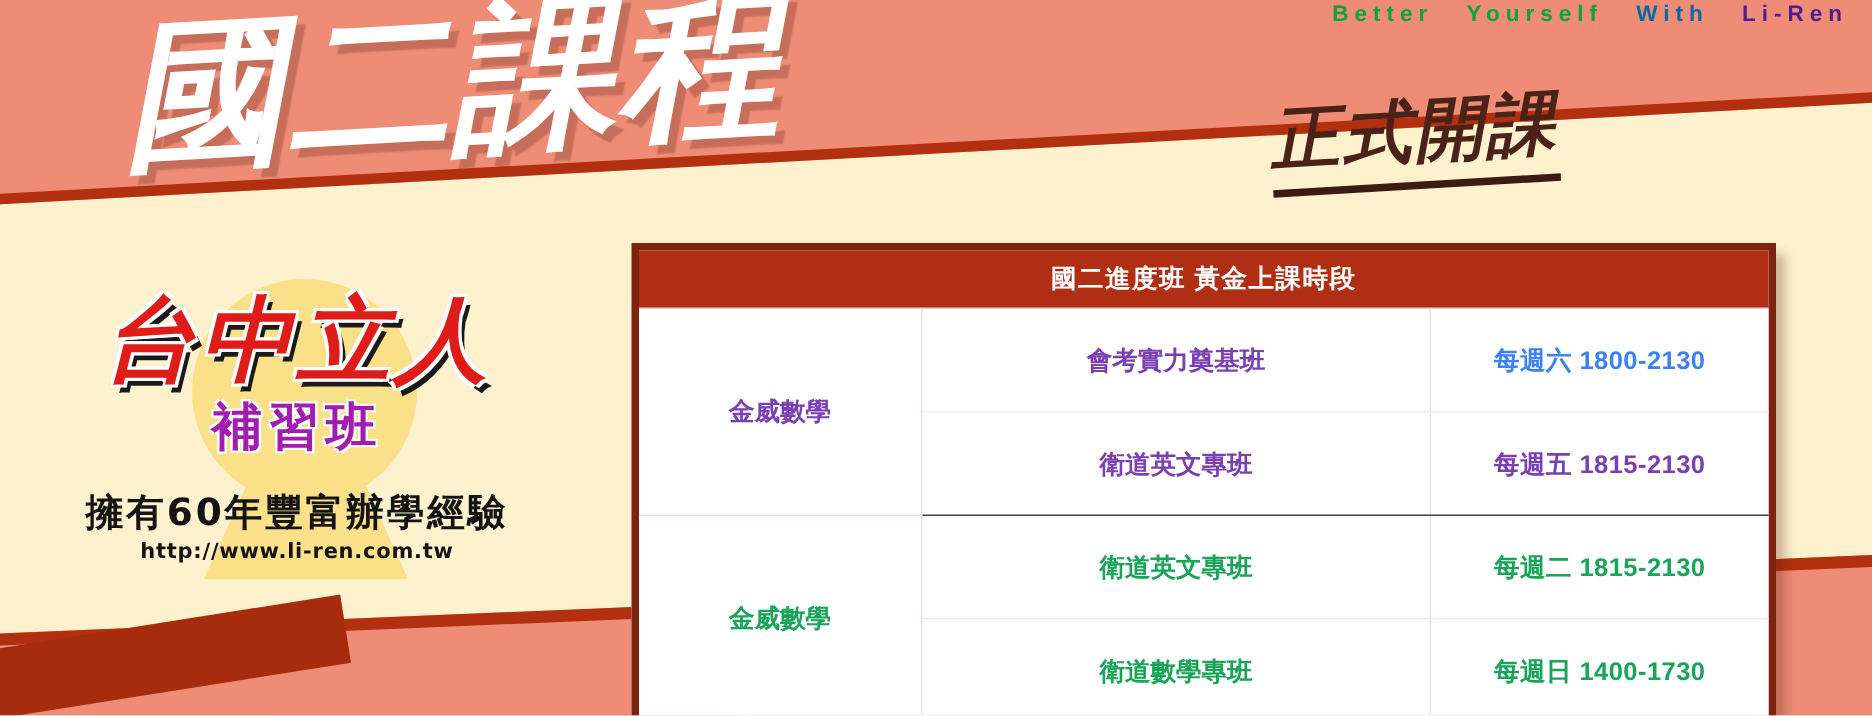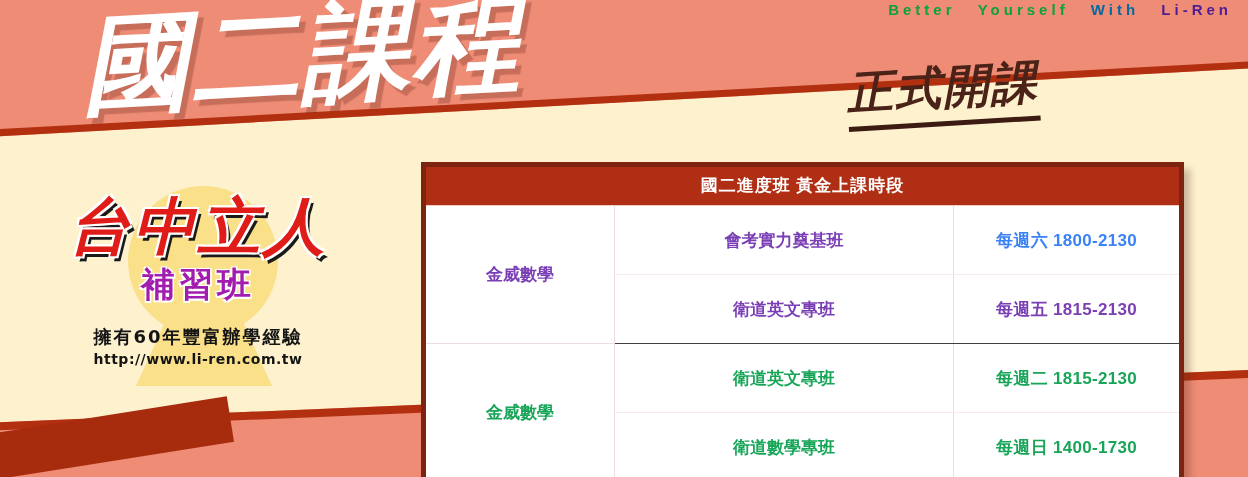--- a/index.html
+++ b/index.html
@@ -180,21 +180,21 @@
     font-size: 12.5px;
     font-weight: bold;
     color: #141414;
     letter-spacing: 0.5px;
   }
   .logo-exp {
     position: relative;
     z-index: 2;
     margin-top: 17px;
     font-family: "DejaVu Sans", sans-serif;
-    font-size: 18px;
+    font-size: 25px;
     font-weight: bold;
     color: #141414;
     letter-spacing: 2px;
   }
   .logo-url {
     position: relative;
     z-index: 2;
     margin-top: 2px;
     font-family: "DejaVu Sans", sans-serif;
     font-size: 14px;

